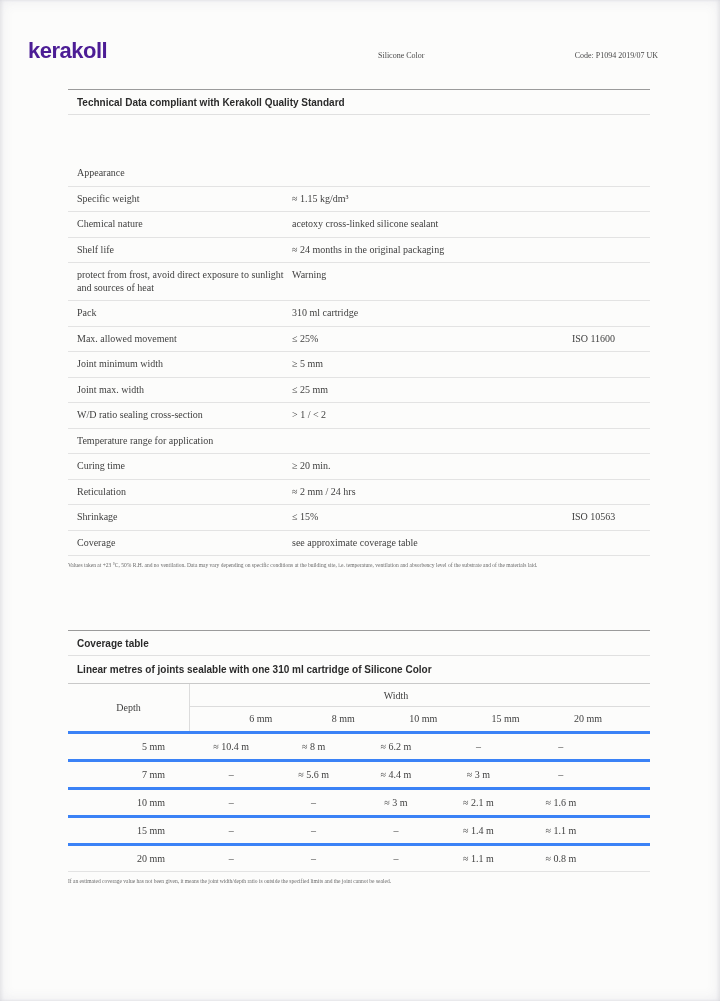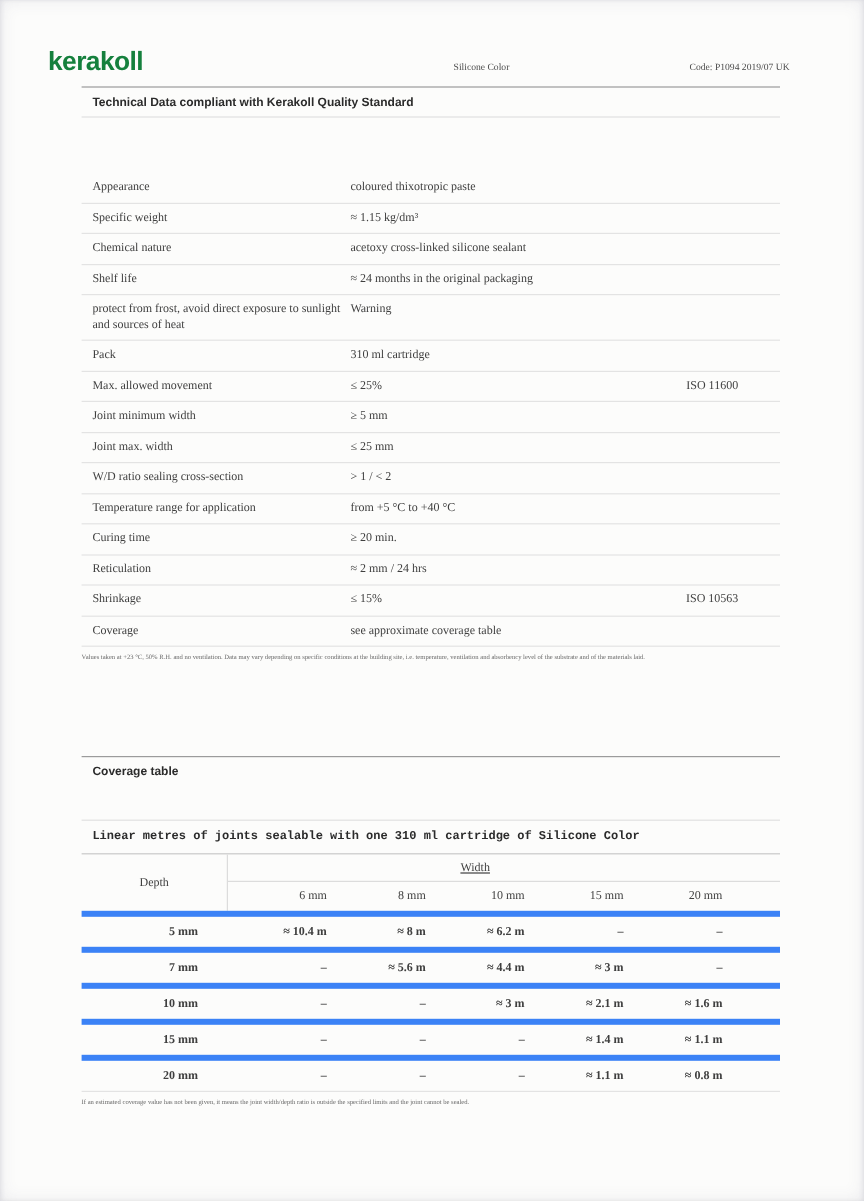--- a/index.html
+++ b/index.html
@@ -8,43 +8,42 @@
     width:720px;height:1001px;
     background:#fcfcfb;
     box-shadow:inset 0 0 14px rgba(70,70,110,.10), inset 2px 0 3px rgba(90,90,120,.08), inset -2px 0 3px rgba(90,90,120,.08);
     overflow:hidden;
     font-family:"Liberation Serif", serif;
     color:#3f3f3f;
   }
   
   .hdr{position:absolute;top:0;left:0;right:0;height:72px;}
   .logo{
-    position:absolute;left:40px;top:40px;
+    position:absolute;left:28px;top:40px;
     font-family:"Liberation Sans", sans-serif;
-    font-weight:800;font-size:22px;letter-spacing:-0.5px;color:#15803d;line-height:1;
+    font-weight:800;font-size:22px;letter-spacing:-0.5px;color:#4c1d95;line-height:1;
   }
   .hdr-product{position:absolute;left:378px;top:51px;font-size:8px;color:#4a4a4a;}
   .hdr-code{position:absolute;right:62px;top:51px;font-size:8px;color:#4a4a4a;}
   
   .content{position:absolute;left:68px;width:582px;}
-  .tech{top:72px;}
+  .tech{top:89px;}
   .coverage{top:630px;}
   .sec-title{
     font-family:"Liberation Sans", sans-serif;font-weight:700;
     font-size:10px;color:#2b2b2b;
     border-top:1.5px solid #9b9b9b;
     padding:7px 0 6px 9px;
   }
   .tech .sec-title{border-bottom:1px solid #e0e0e0;}
   .sec-subtitle{
-    font-family:Liberation Mono, monospace;font-weight:700;
+    font-family:Liberation Sans, sans-serif;font-weight:700;
     font-size:10px;color:#2b2b2b;
     border-top:1px solid #e0e0e0;
     padding:8px 0 8px 9px;
-    margin-top:28px;
   }
   
   .trow{
     display:grid;grid-template-columns:215px 245px 1fr;
     padding:6px 0 6px 9px;
     border-top:1px solid #e3e3e3;
     font-size:10px;line-height:12.5px;color:#3f3f3f;
   }
   .trow:first-child{border-top:none;margin-top:46px;}
   .tech-body{border-bottom:1px solid #e3e3e3;}
@@ -66,55 +65,52 @@
   .cov-depth-hdr{
     grid-area:depth;
     display:flex;align-items:center;justify-content:center;
     border-right:1px solid #dcdcdc;
   }
   .cov-width-hdr{
     grid-area:width;
     text-align:center;
     padding:6px 48px 5px 0;
     border-bottom:1px solid #dcdcdc;
-    text-decoration:underline;
   }
   .cov-cols{
     grid-area:cols;
     display:grid;grid-template-columns:repeat(5,1fr);
     padding:6px 48px 7px 0;
   }
   .cov-cols div{text-align:right;}
   .cov-body{grid-area:body;}
   .crow{
     display:grid;grid-template-columns:122px repeat(5,1fr);
     padding:7px 48px 7px 0;
-    border-top:5px solid #3b82f6;
-    font-weight:bold;
+    border-top:3px solid #3b82f6;
   }
   .crow .cdepth{text-align:right;padding-right:25px;}
-  .crow .cval{text-align:right;}
+  .crow .cval{text-align:center;}
 </style>
 </head>
 <body>
 
 <div class="page">
 
   <header class="hdr">
     <div class="logo">kerakoll</div>
     <div class="hdr-product">Silicone Color</div>
     <div class="hdr-code">Code: P1094 2019/07 UK</div>
   </header>
 
   <section class="content tech" style="position:absolute;">
     <div class="sec-title">Technical Data compliant with Kerakoll Quality Standard</div>
     <div class="tech-body">
         <div class="trow">
           <div>Appearance</div>
-          <div>coloured thixotropic paste</div>
           <div class="tstd"></div>
         </div>
         <div class="trow">
           <div>Specific weight</div>
           <div>≈ 1.15 kg/dm³</div>
           <div class="tstd"></div>
         </div>
         <div class="trow">
           <div>Chemical nature</div>
           <div>acetoxy cross-linked silicone sealant</div>
@@ -150,21 +146,20 @@
           <div>≤ 25 mm</div>
           <div class="tstd"></div>
         </div>
         <div class="trow">
           <div>W/D ratio sealing cross-section</div>
           <div>&gt; 1 / &lt; 2</div>
           <div class="tstd"></div>
         </div>
         <div class="trow">
           <div>Temperature range for application</div>
-          <div>from +5 °C to +40 °C</div>
           <div class="tstd"></div>
         </div>
         <div class="trow">
           <div>Curing time</div>
           <div>≥ 20 min.</div>
           <div class="tstd"></div>
         </div>
         <div class="trow">
           <div>Reticulation</div>
           <div>≈ 2 mm / 24 hrs</div>

